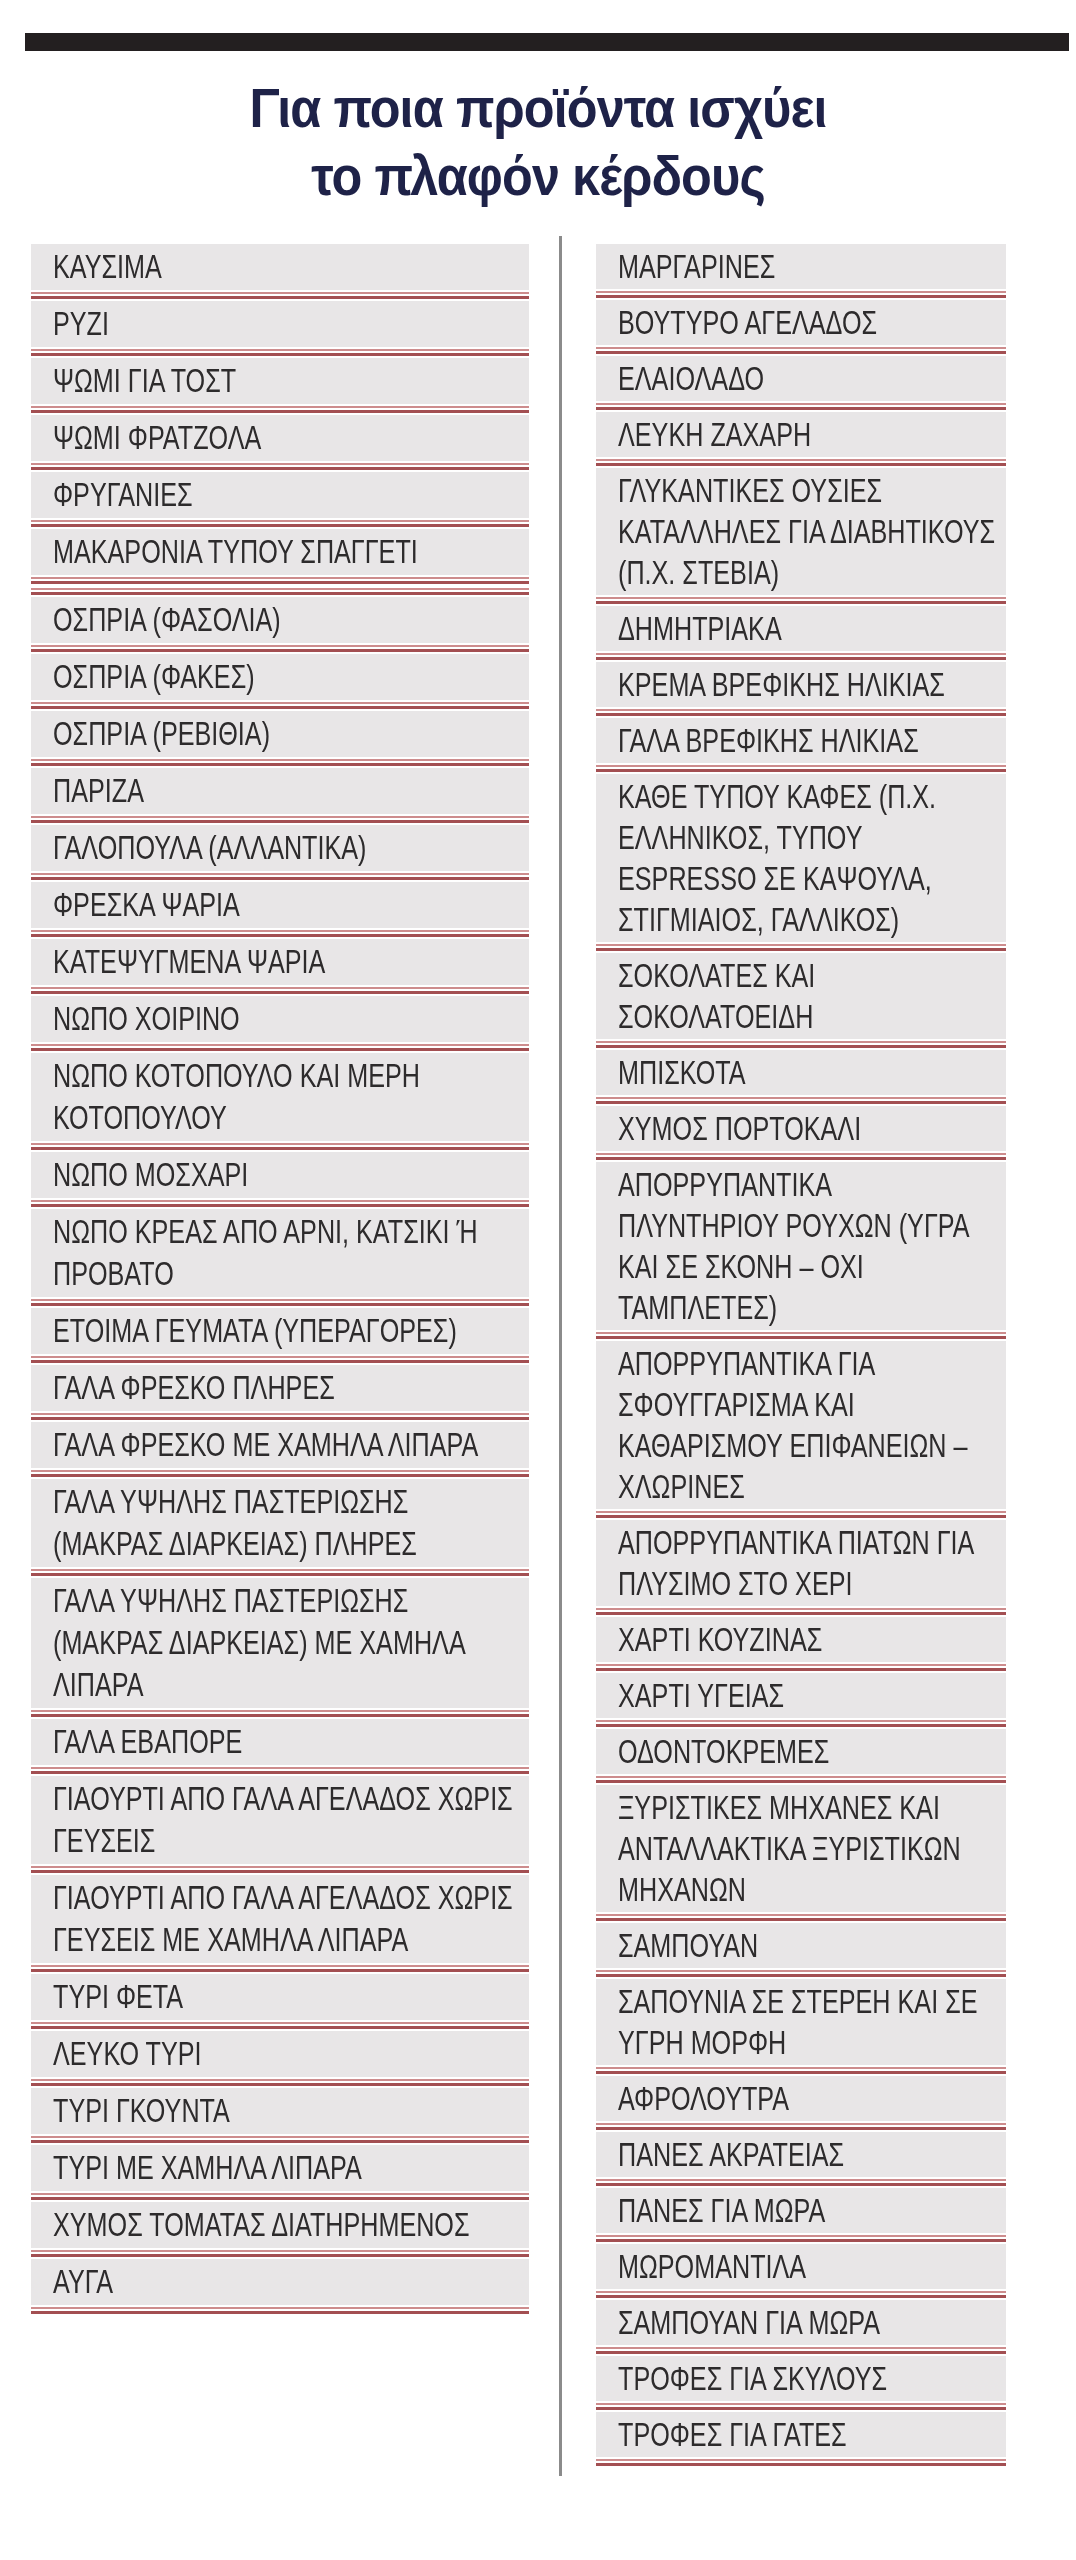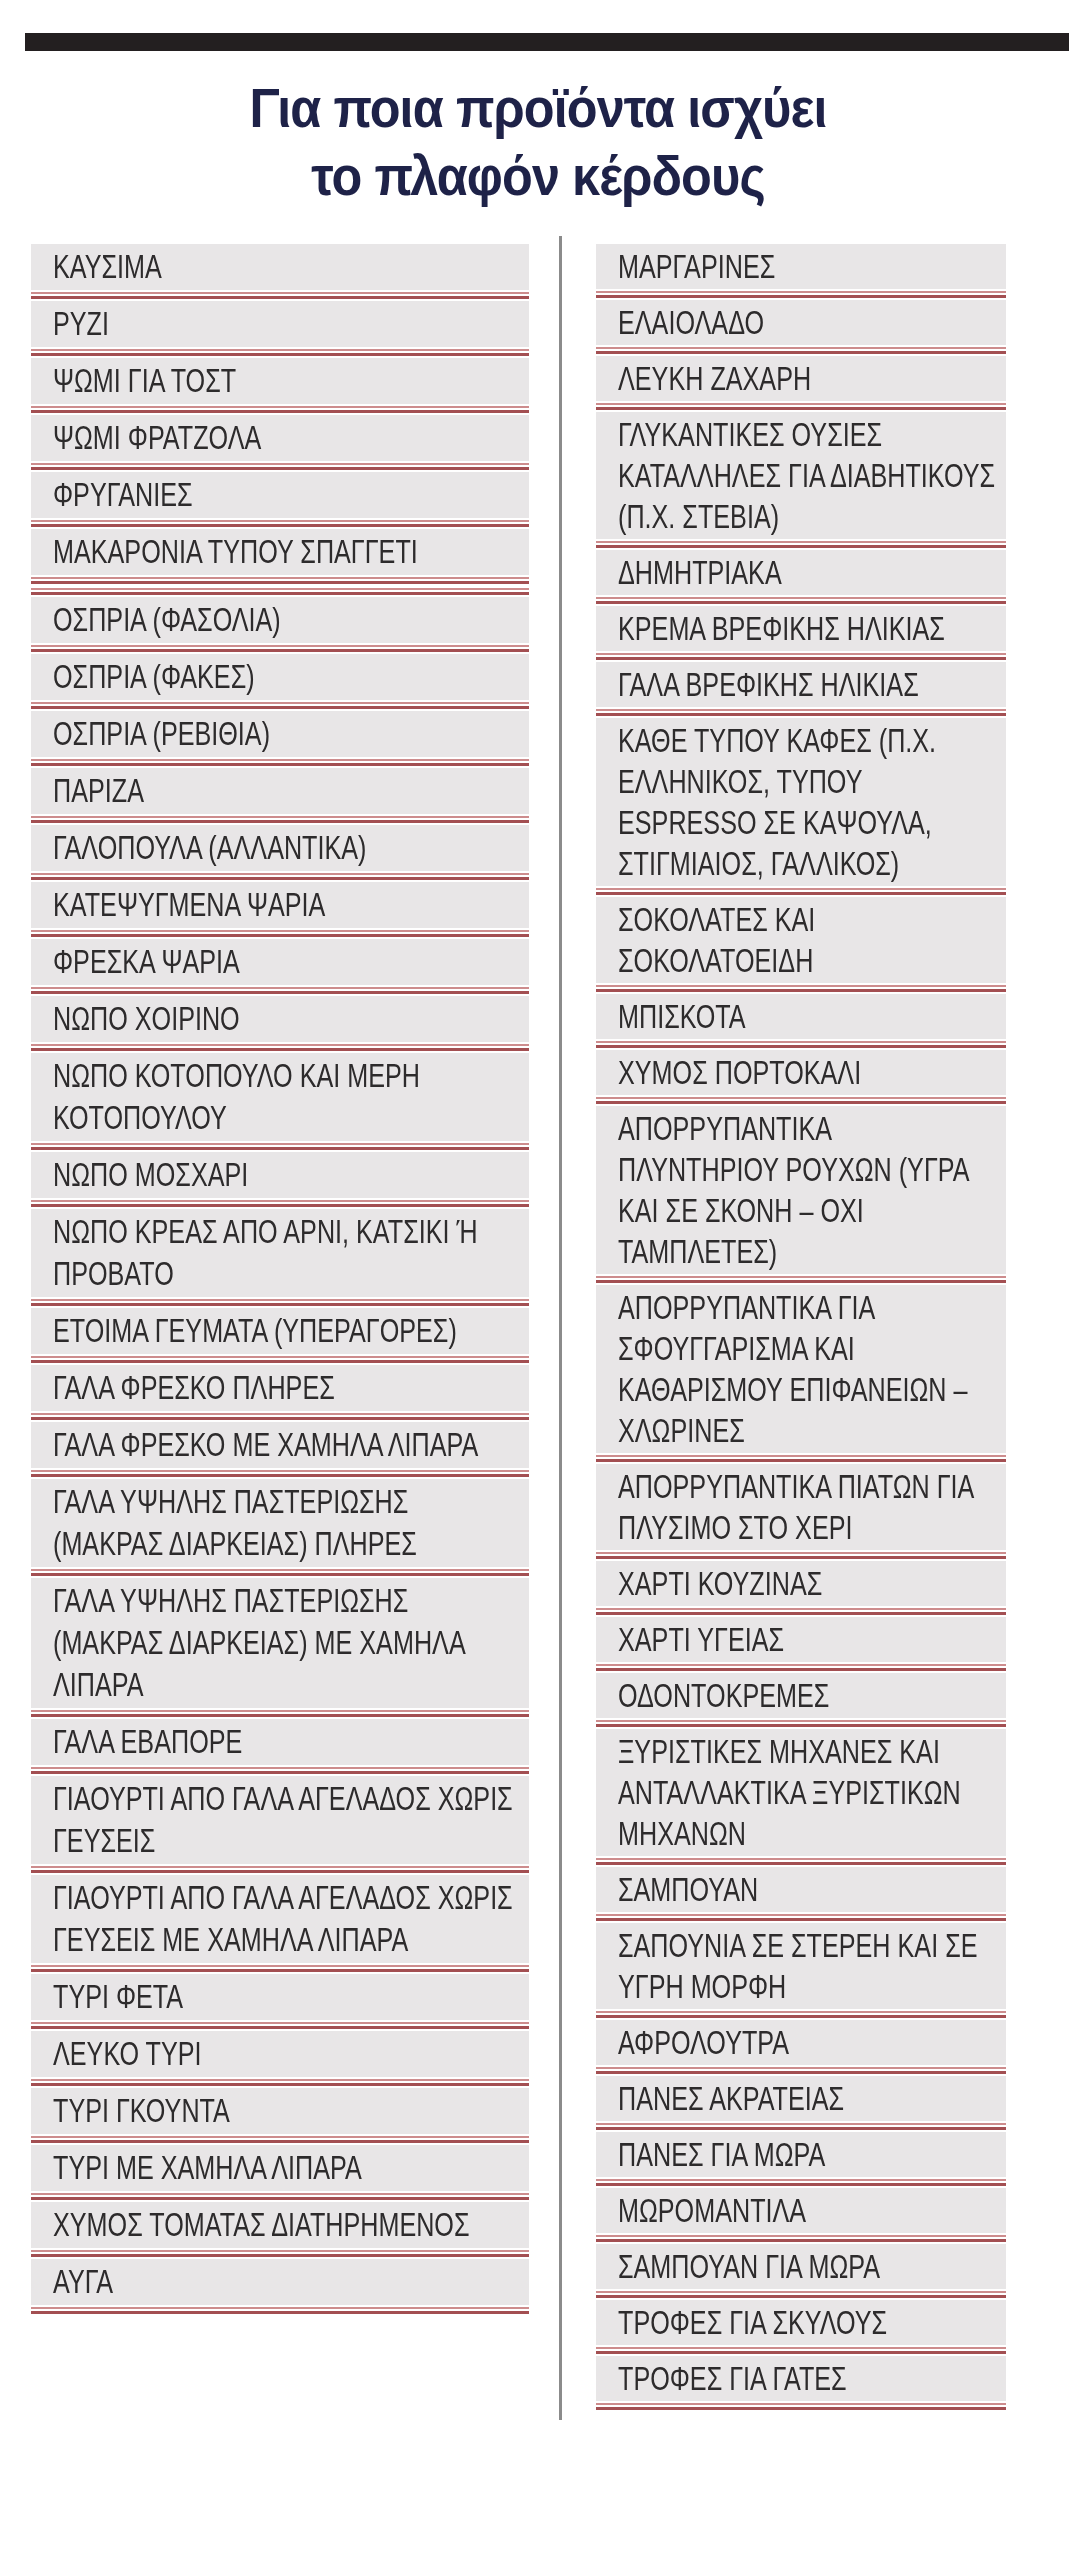--- a/index.html
+++ b/index.html
@@ -140,25 +140,25 @@
       </li>
       <li class="item">
         <div class="bar"><span class="txt">ΠΑΡΙΖΑ</span></div>
         <div class="rule"></div>
       </li>
       <li class="item">
         <div class="bar"><span class="txt">ΓΑΛΟΠΟΥΛΑ (ΑΛΛΑΝΤΙΚΑ)</span></div>
         <div class="rule"></div>
       </li>
       <li class="item">
+        <div class="bar"><span class="txt">ΦΡΕΣΚΑ ΨΑΡΙΑ</span></div>
+        <div class="rule"></div>
+      </li>
+      <li class="item">
         <div class="bar"><span class="txt">ΚΑΤΕΨΥΓΜΕΝΑ ΨΑΡΙΑ</span></div>
-        <div class="rule"></div>
-      </li>
-      <li class="item">
-        <div class="bar"><span class="txt">ΦΡΕΣΚΑ ΨΑΡΙΑ</span></div>
         <div class="rule"></div>
       </li>
       <li class="item">
         <div class="bar"><span class="txt">ΝΩΠΟ ΧΟΙΡΙΝΟ</span></div>
         <div class="rule"></div>
       </li>
       <li class="item">
         <div class="bar"><span class="txt">ΝΩΠΟ ΚΟΤΟΠΟΥΛΟ ΚΑΙ ΜΕΡΗ ΚΟΤΟΠΟΥΛΟΥ</span></div>
         <div class="rule"></div>
       </li>
@@ -224,20 +224,24 @@
       </li>
       <li class="item">
         <div class="bar"><span class="txt">ΑΥΓΑ</span></div>
         <div class="rule"></div>
       </li>
     </ul>
   <div class="divider"></div>
   <ul class="col col-right" id="col-right">
       <li class="item">
         <div class="bar"><span class="txt">ΜΑΡΓΑΡΙΝΕΣ</span></div>
+        <div class="rule"></div>
+      </li>
+      <li class="item">
+        <div class="bar"><span class="txt">ΒΟΥΤΥΡΟ ΑΓΕΛΑΔΟΣ</span></div>
         <div class="rule"></div>
       </li>
       <li class="item">
         <div class="bar"><span class="txt">ΕΛΑΙΟΛΑΔΟ</span></div>
         <div class="rule"></div>
       </li>
       <li class="item">
         <div class="bar"><span class="txt">ΛΕΥΚΗ ΖΑΧΑΡΗ</span></div>
         <div class="rule"></div>
       </li>

